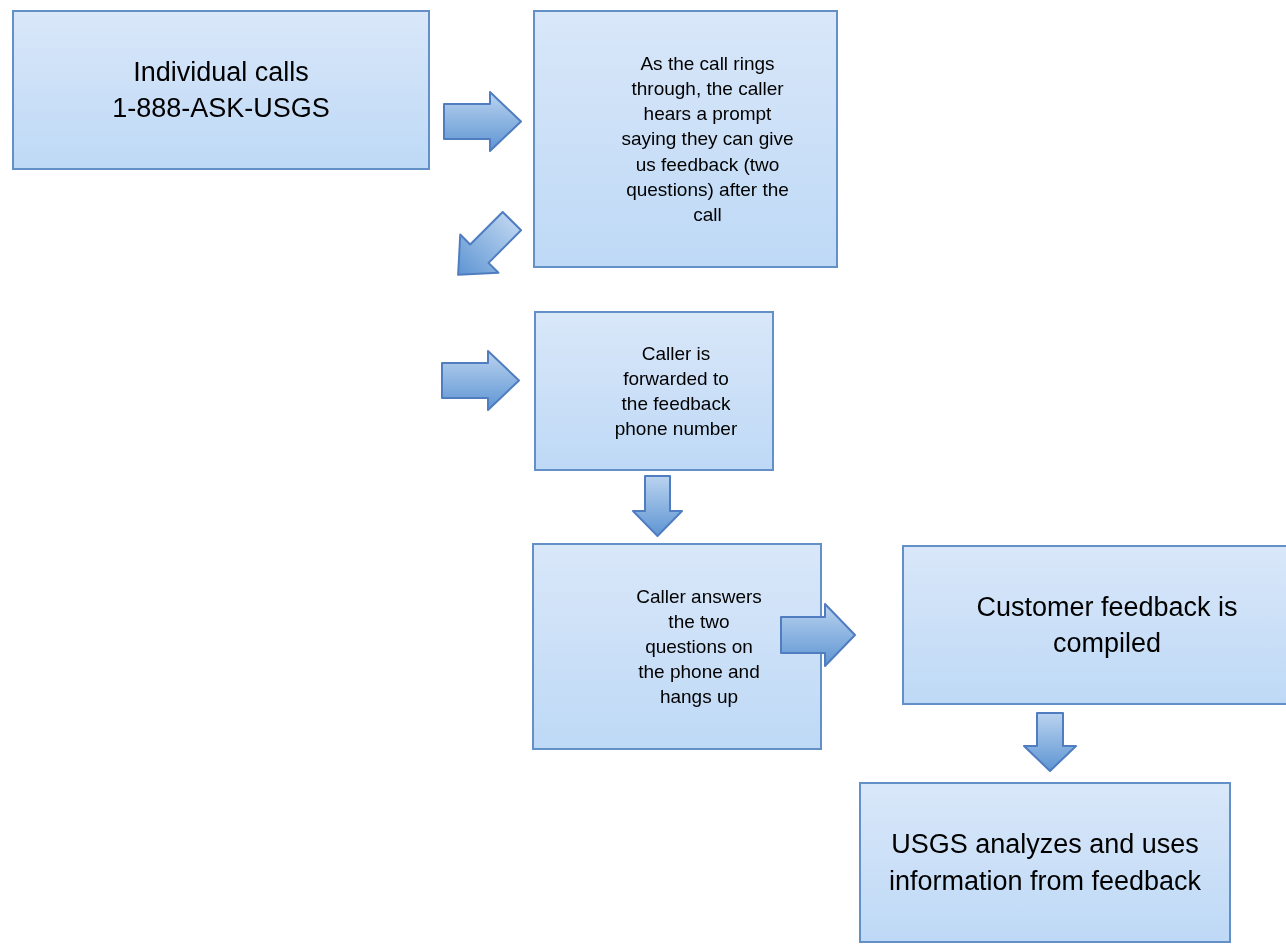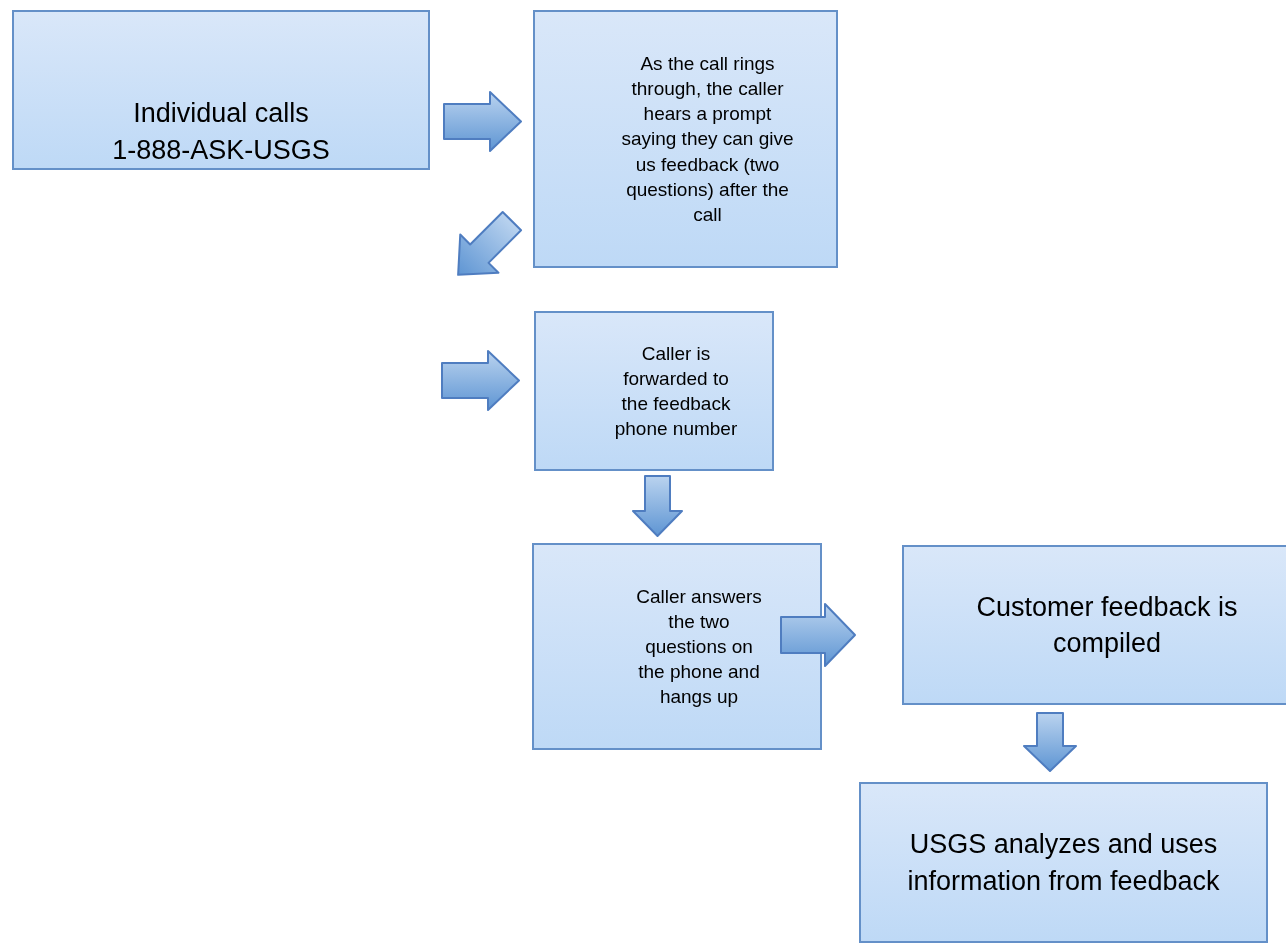--- a/index.html
+++ b/index.html
@@ -23,27 +23,27 @@
     color: #000000;
   }
   .node-text {
     white-space: pre-line;
     display: block;
     width: 100%;
   }
   .txt-lg { font-size: 27px; line-height: 1.35; }
   .txt-md { font-size: 19px; line-height: 1.32; padding-left: 44px; }
 
-  .n1 { left: 12px;  top: 10px;  width: 418px; height: 160px; align-items: flex-end; }
+  .n1 { left: 12px;  top: 10px;  width: 418px; height: 160px; }
   .n2 { left: 533px; top: 10px;  width: 305px; height: 258px; }
   .n3 { left: 10px;  top: 238px; width: 420px; height: 255px; }
   .n4 { left: 534px; top: 311px; width: 240px; height: 160px; justify-content: flex-end; }
   .n5 { left: 532px; top: 543px; width: 290px; height: 207px; }
   .n6 { left: 858px; top: 545px; width: 410px; height: 160px; margin-left: 44px; }
-  .n7 { left: 859px; top: 782px; width: 409px; height: 161px; }
+  .n7 { left: 859px; top: 782px; width: 372px; height: 161px; }
 
   .arrow { position: absolute; line-height: 0; }
   .a1 { left: 443px;  top: 90px;  }
   .a2 { left: 444px;  top: 207px; }
   .a3 { left: 441px;  top: 349px; }
   .a4 { left: 632px;  top: 475px; }
   .a5 { left: 780px;  top: 602px; }
   .a6 { left: 1023px; top: 712px; }
 
   .arrow polygon {

